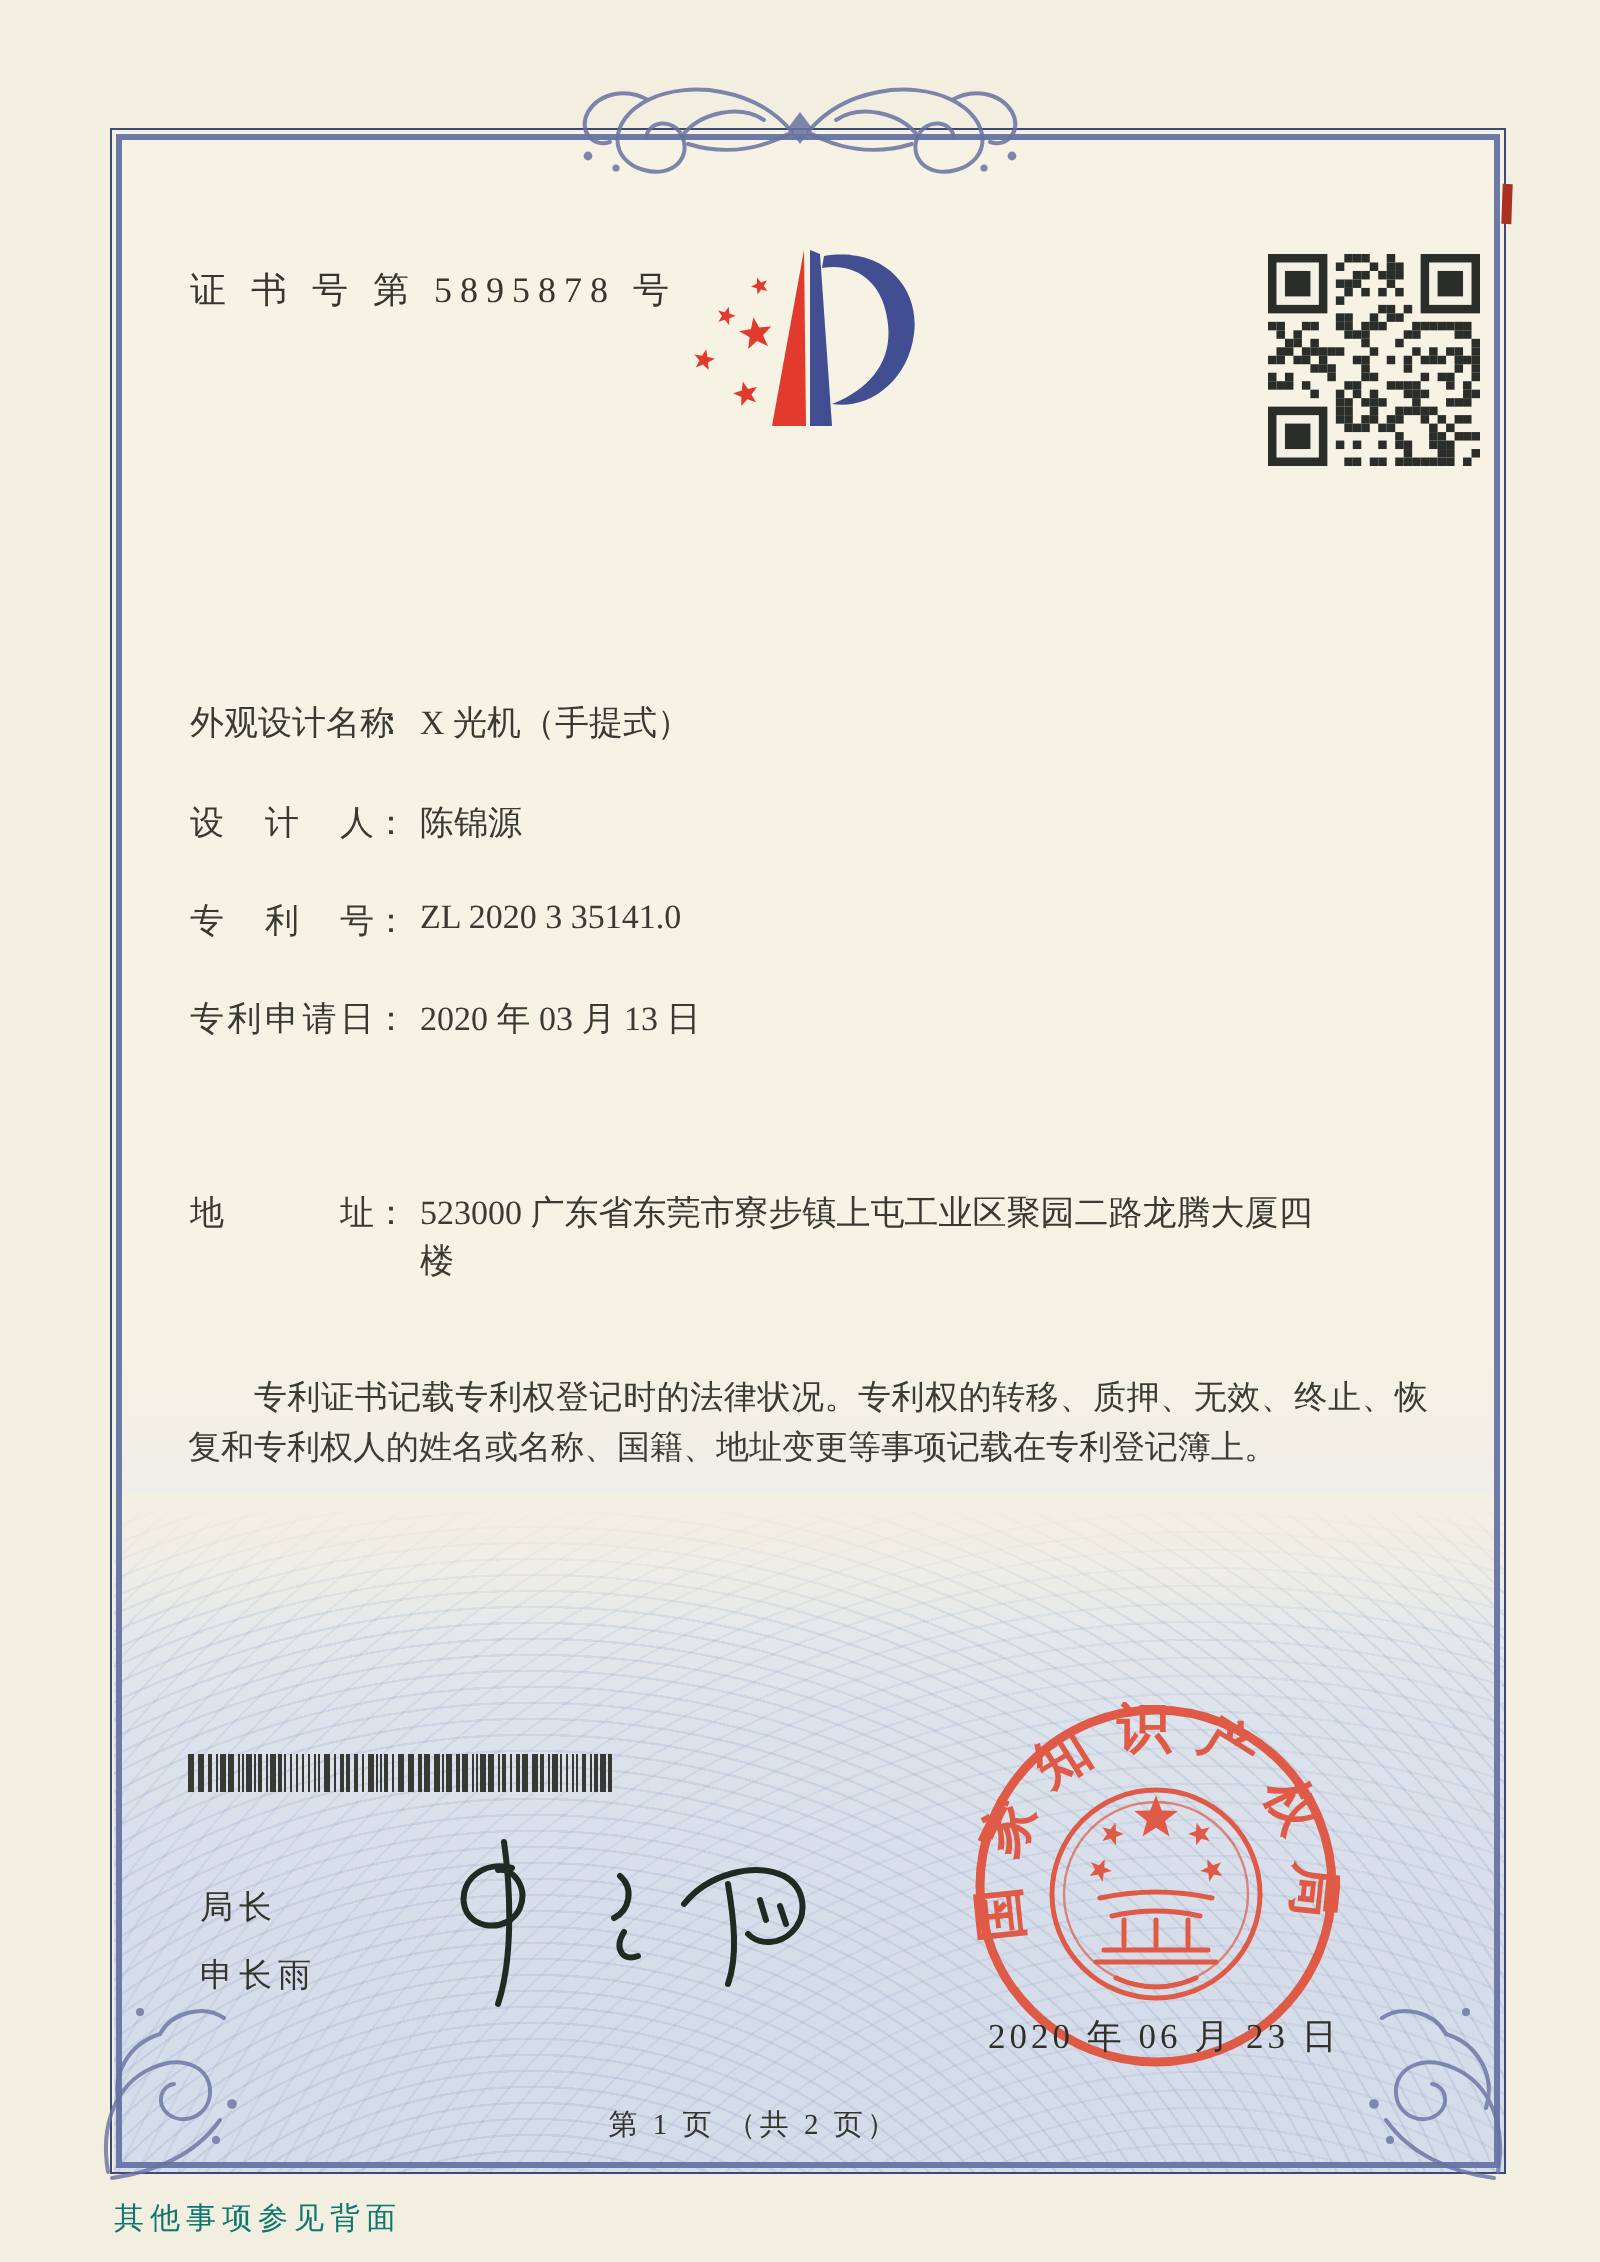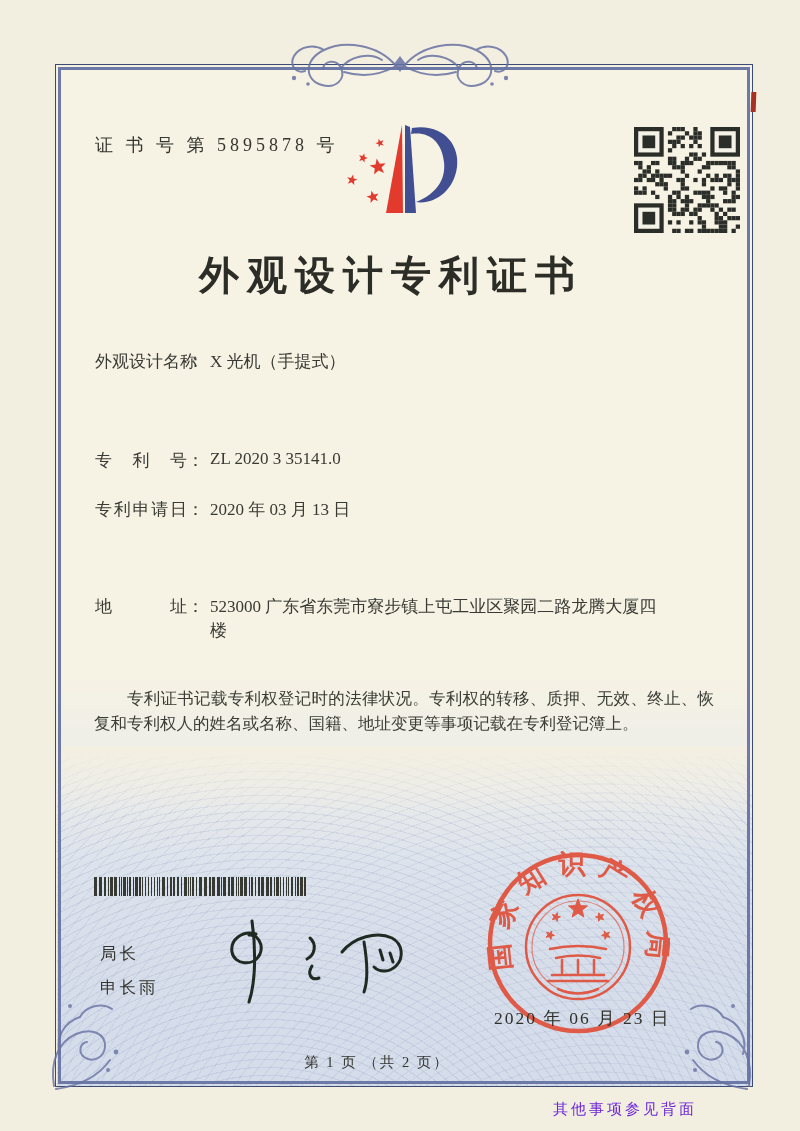--- a/index.html
+++ b/index.html
@@ -29,22 +29,22 @@
   .frow.addr .fvalue{max-width:455px;line-height:24px;}
   .pair2{position:absolute;left:350px;top:0;}
   .paras{position:absolute;left:94px;top:686px;width:620px;font-size:16.5px;line-height:25px;
     color:#3a3c35;text-align:justify;}
   .paras p{margin:0;text-indent:2em;}
   .director{position:absolute;left:100px;font-size:16.5px;color:#33352e;letter-spacing:3px;}
   .d1{top:943px;} .d2{top:977px;}
   .seal-date{position:absolute;left:494px;top:1006px;font-size:17.5px;letter-spacing:2px;color:#2e3029;}
   .page-num{position:absolute;left:57px;top:1053px;width:640px;text-align:center;font-size:14.5px;
     letter-spacing:2px;color:#34362f;}
-  .back-note{position:absolute;left:57px;top:1100px;width:640px;text-align:right;font-size:15px;
-    letter-spacing:3px;color:#6d28d9;}
+  .back-note{position:absolute;left:57px;top:1100px;width:640px;text-align:left;font-size:15px;
+    letter-spacing:3px;color:#0f766e;}
   
   .logo{position:absolute;left:333px;top:110px;}
   .qr{position:absolute;left:634px;top:127px;}
   .barcode{position:absolute;left:94px;top:877px;}
   .signature{position:absolute;left:222px;top:918px;}
   .seal{position:absolute;left:486px;top:851px;opacity:.92;}
   .ornament-top{position:absolute;left:278px;top:38px;}
   .corner-l{position:absolute;left:46px;top:992px;}
   .corner-r{position:absolute;left:675px;top:992px;transform:scaleX(-1);}
   .red-mark{position:absolute;left:751px;top:92px;width:5px;height:20px;background:#a83124;transform:rotate(2deg);}
@@ -310,24 +310,26 @@
       <rect x="4" y="4" width="20" height="20" fill="#f4f1e6"></rect>
       <rect x="8" y="8" width="12" height="12" fill="#2b2e28"></rect>
       <rect x="72" y="0" width="28" height="28" fill="#2b2e28"></rect>
       <rect x="76" y="4" width="20" height="20" fill="#f4f1e6"></rect>
       <rect x="80" y="8" width="12" height="12" fill="#2b2e28"></rect>
       <rect x="0" y="72" width="28" height="28" fill="#2b2e28"></rect>
       <rect x="4" y="76" width="20" height="20" fill="#f4f1e6"></rect>
       <rect x="8" y="80" width="12" height="12" fill="#2b2e28"></rect>
     </svg>
 
-  <div class="title">外观设计专利证书</div>
 
   <div class="frow" style="top:350px">
     <span class="flabel">外观设计名称</span><span class="fcolon">：</span><span class="fvalue">X 光机（手提式）</span>
+  </div>
+  <div class="frow" style="top:400px">
+    <span class="flabel">设 计 人</span><span class="fcolon">：</span><span class="fvalue">陈锦源</span>
   </div>
   <div class="frow" style="top:449px">
     <span class="flabel">专 利 号</span><span class="fcolon">：</span><span class="fvalue">ZL 2020 3 35141.0</span>
   </div>
   <div class="frow" style="top:498px">
     <span class="flabel">专利申请日</span><span class="fcolon">：</span><span class="fvalue">2020 年 03 月 13 日</span>
   </div>
   <div class="frow addr" style="top:595px">
     <span class="flabel">地 址</span><span class="fcolon">：</span><span class="fvalue">523000 广东省东莞市寮步镇上屯工业区聚园二路龙腾大厦四楼</span>
   </div>

